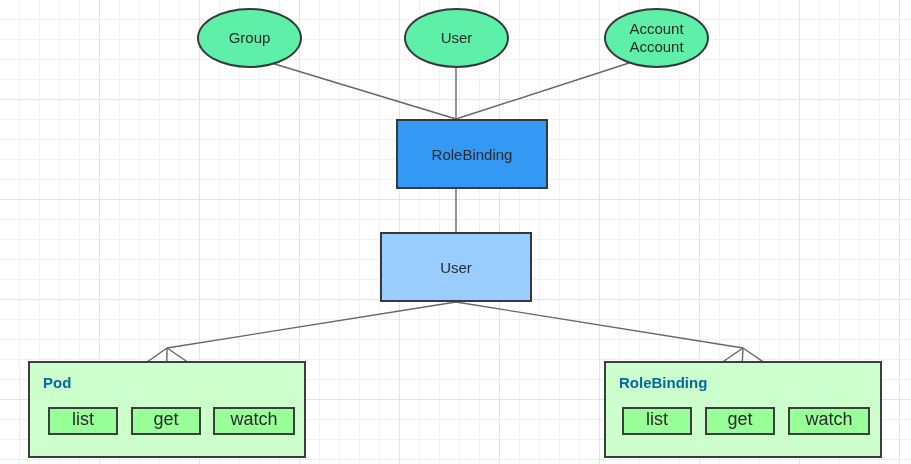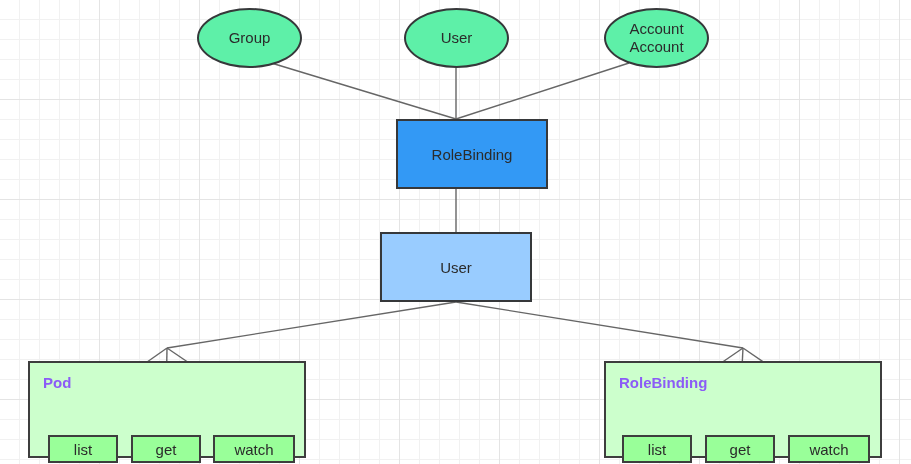--- a/index.html
+++ b/index.html
@@ -79,33 +79,31 @@
     box-sizing: border-box;
     background: #ccffcc;
     border: 2.5px solid #3d3d3d;
   }
   .container-title {
     position: absolute;
     left: 13px;
     top: 11px;
     font-size: 15px;
     font-weight: bold;
-    color: #8b5cf6;
+    color: #0369a1;
   }
   .verb-box {
     position: absolute;
     box-sizing: border-box;
     background: #99ff99;
     border: 2.5px solid #3d3d3d;
     display: flex;
-    align-items: center;
     justify-content: center;
-    font-size: 15px;
+    font-size: 18px;
     color: #2b2b2b;
-    margin-top: 28px;
   }
 </style>
 </head>
 <body>
 
 <div id="canvas">
 
   <svg id="edges" viewBox="0 0 911 464" width="911" height="464" xmlns="http://www.w3.org/2000/svg">
     <g fill="none" stroke="#666666" stroke-width="1.4">
 

